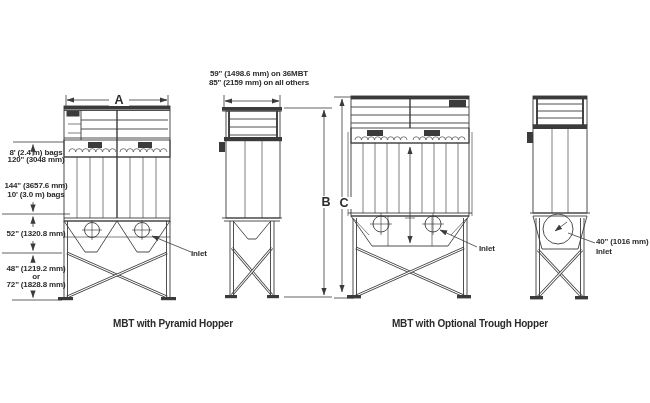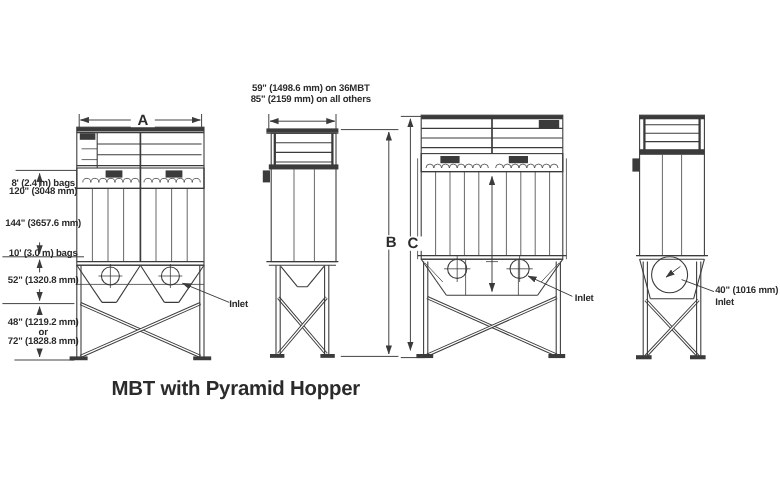--- a/index.html
+++ b/index.html
@@ -20,21 +20,21 @@
   .lbl {
     position:absolute; font-size:8px; font-weight:bold; color:#2b2b2b;
     letter-spacing:-0.15px; white-space:nowrap; line-height:9px;
   }
   .ctr { text-align:center; }
   .dimletter {
     position:absolute; font-size:12.5px; font-weight:bold; color:#2b2b2b;
     background:#ffffff; padding:0 2px; line-height:12px; text-align:center;
   }
   .caption {
-    position:absolute; font-size:17px; font-weight:bold; color:#2b2b2b;
+    position:absolute; font-size:10px; font-weight:bold; color:#2b2b2b;
     letter-spacing:-0.2px; text-align:center; line-height:13px; white-space:nowrap;
   }
 </style>
 </head>
 <body>
 
 <div class="stage">
 
 <svg width="650" height="403" viewBox="0 0 650 403">
   <defs>
@@ -299,26 +299,27 @@
   <div class="dimletter" style="left:109px; top:94px; width:16px;">A</div>
   <div class="dimletter" style="left:316px; top:196px; width:16px;">B</div>
   <div class="dimletter" style="left:334px; top:197px; width:16px;">C</div>
 
   <div class="lbl ctr" style="left:199px; top:69px; width:120px;">59" (1498.6 mm) on 36MBT</div>
   <div class="lbl ctr" style="left:199px; top:78px; width:120px;">85" (2159 mm) on all others</div>
 
   <div class="lbl ctr" style="left:0px; top:155px; width:72px;">120" (3048 mm)</div>
   <div class="lbl ctr" style="left:0px; top:148px; width:72px;">8' (2.4 m) bags</div>
   <div class="lbl ctr" style="left:0px; top:181px; width:72px;">144" (3657.6 mm)</div>
-  <div class="lbl ctr" style="left:0px; top:190px; width:72px;margin-top:16px;">10' (3.0 m) bags</div>
+  <div class="lbl ctr" style="left:0px; top:190px; width:72px;">10' (3.0 m) bags</div>
   <div class="lbl ctr" style="left:0px; top:229px; width:72px;">52" (1320.8 mm)</div>
   <div class="lbl ctr" style="left:0px; top:264px; width:72px;">48" (1219.2 mm)</div>
   <div class="lbl ctr" style="left:0px; top:272px; width:72px;text-align:center;">or</div>
   <div class="lbl ctr" style="left:0px; top:280px; width:72px;">72" (1828.8 mm)</div>
 
   <div class="lbl" style="left:191px; top:249px;">Inlet</div>
   <div class="lbl" style="left:479px; top:244px;">Inlet</div>
   <div class="lbl" style="left:596px; top:237px;">40" (1016 mm)</div>
   <div class="lbl" style="left:596px; top:247px;">Inlet</div>
 
   <div class="caption" style="left:93px; top:317px; width:160px;">MBT with Pyramid Hopper</div>
+  <div class="caption" style="left:370px; top:317px; width:200px;">MBT with Optional Trough Hopper</div>
 
 </div>
 
 </body></html>

